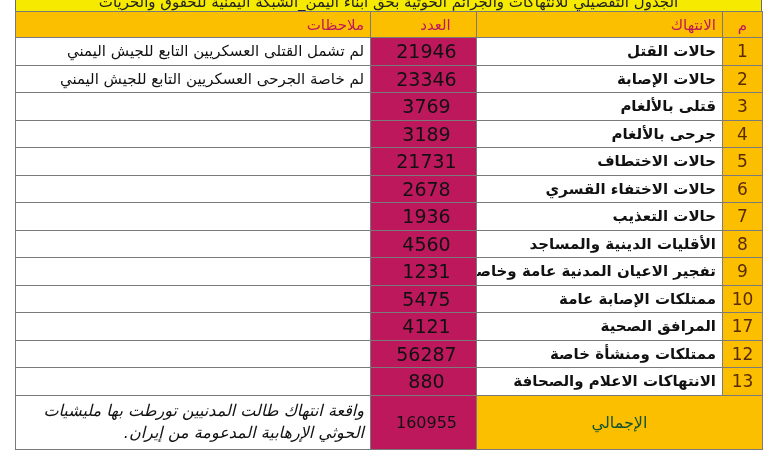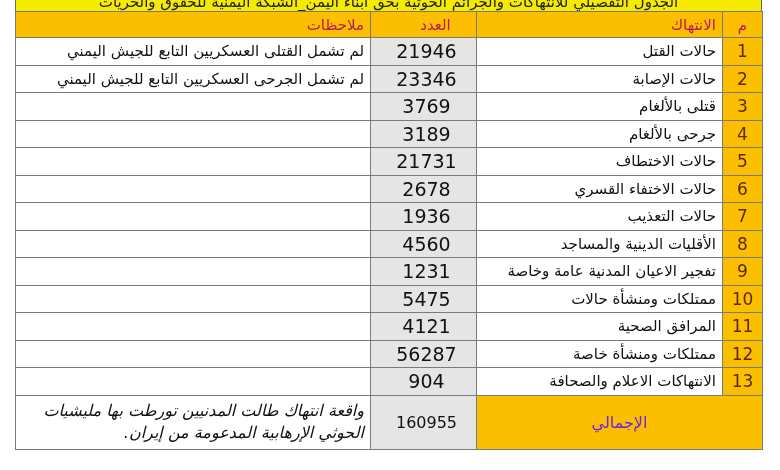--- a/index.html
+++ b/index.html
@@ -53,34 +53,34 @@
       height: 25px;
     }
     th.col-count { text-align: center; padding-left: 30px; margin-top: 19px; }
     th.col-num { text-align: center; }
     td.num {
       background: #fbbf00;
       text-align: center;
       color: #5a2b00;
       font-size: 17px;
     }
-    td.violation { text-align: right; background: #fff; }
+    td.violation { text-align: right; background: #fff; font-weight: bold; }
     td.count {
       text-align: center;
       font-size: 19px;
-      background: #e5e5e5;
+      background: #be185d;
       color: #111;
       padding-left: 12px;
     }
     td.notes { text-align: right; background: #fff; font-size: 15px; }
     tr.total td { height: 53px; }
     td.total-label {
       background: #fbbf00;
       text-align: center;
-      color: #6d28d9;
+      color: #14532d;
       font-size: 16px;
     }
     td.total-count { font-size: 16px; text-align: center; }
     td.total-notes {
       text-align: right;
       font-size: 16px;
       line-height: 22px;
       white-space: normal;
       font-style: italic;
     }
@@ -109,21 +109,21 @@
       <tr>
         <td class="num">1</td>
         <td class="violation">حالات القتل</td>
         <td class="count">21946</td>
         <td class="notes">لم تشمل القتلى العسكريين التابع للجيش اليمني</td>
       </tr>
       <tr>
         <td class="num">2</td>
         <td class="violation">حالات الإصابة</td>
         <td class="count">23346</td>
-        <td class="notes">لم تشمل الجرحى العسكريين التابع للجيش اليمني</td>
+        <td class="notes">لم خاصة الجرحى العسكريين التابع للجيش اليمني</td>
       </tr>
       <tr>
         <td class="num">3</td>
         <td class="violation">قتلى بالألغام</td>
         <td class="count">3769</td>
         <td class="notes"></td>
       </tr>
       <tr>
         <td class="num">4</td>
         <td class="violation">جرحى بالألغام</td>
@@ -155,40 +155,40 @@
         <td class="notes"></td>
       </tr>
       <tr>
         <td class="num">9</td>
         <td class="violation">تفجير الاعيان المدنية عامة وخاصة</td>
         <td class="count">1231</td>
         <td class="notes"></td>
       </tr>
       <tr>
         <td class="num">10</td>
-        <td class="violation">ممتلكات ومنشأة حالات</td>
+        <td class="violation">ممتلكات الإصابة عامة</td>
         <td class="count">5475</td>
         <td class="notes"></td>
       </tr>
       <tr>
-        <td class="num">11</td>
+        <td class="num">17</td>
         <td class="violation">المرافق الصحية</td>
         <td class="count">4121</td>
         <td class="notes"></td>
       </tr>
       <tr>
         <td class="num">12</td>
         <td class="violation">ممتلكات ومنشأة خاصة</td>
         <td class="count">56287</td>
         <td class="notes"></td>
       </tr>
       <tr>
         <td class="num">13</td>
         <td class="violation">الانتهاكات الاعلام والصحافة</td>
-        <td class="count">904</td>
+        <td class="count">880</td>
         <td class="notes"></td>
       </tr>
       <tr class="total">
         <td class="total-label" colspan="2">الإجمالي</td>
         <td class="count total-count">160955</td>
         <td class="notes total-notes">واقعة انتهاك طالت المدنيين تورطت بها مليشيات الحوثي الإرهابية المدعومة من إيران.</td>
       </tr>
     </tbody>
   </table>
 </div>

